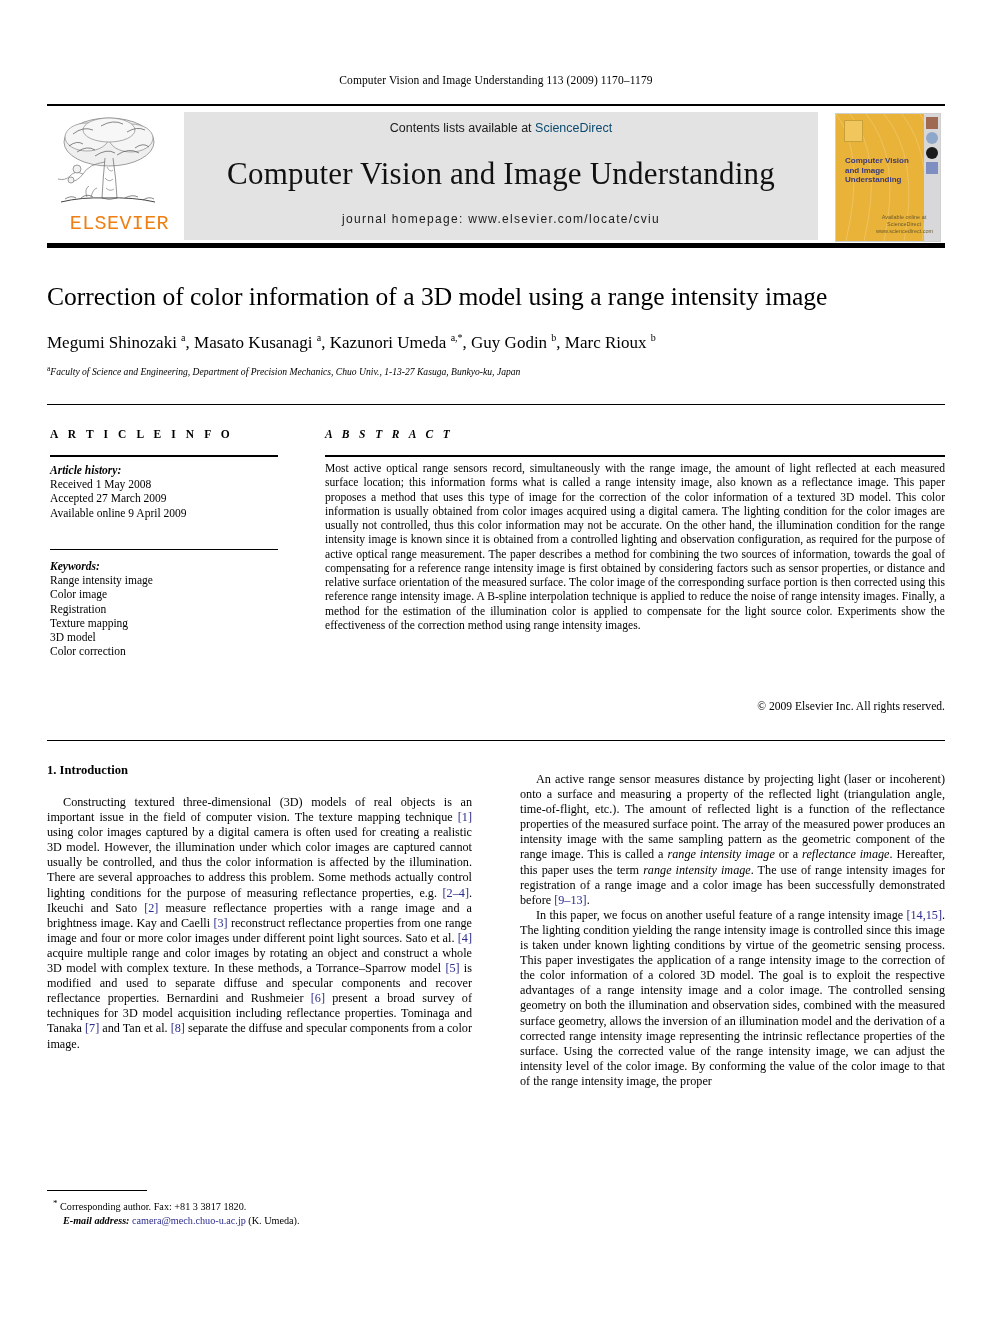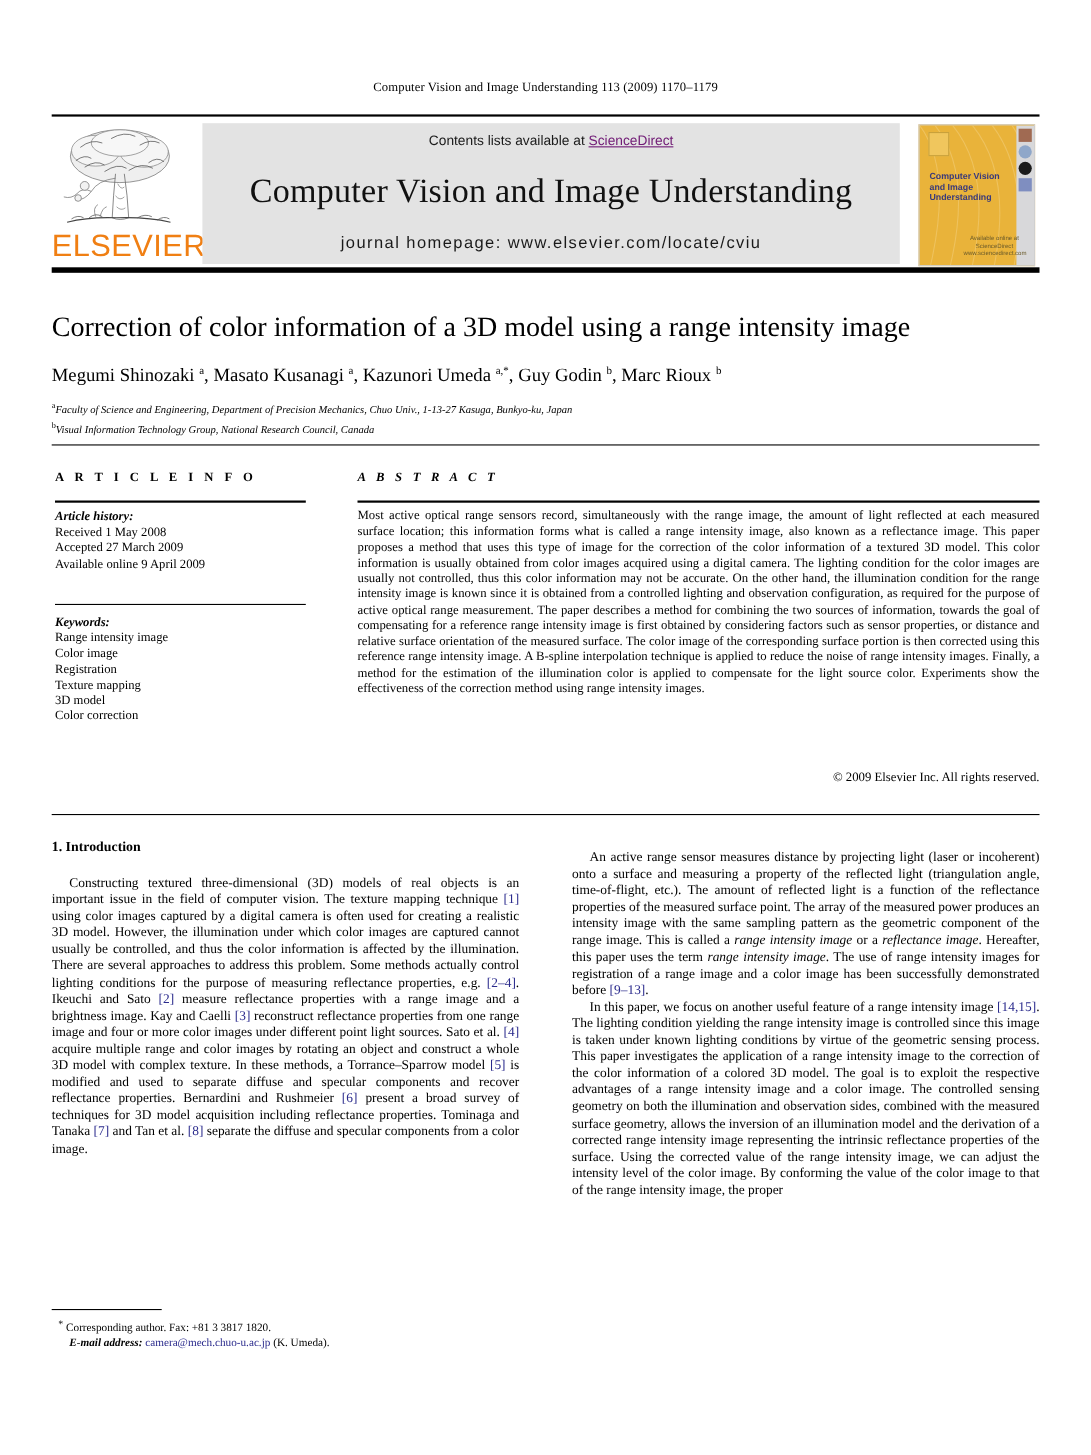--- a/index.html
+++ b/index.html
@@ -61,22 +61,22 @@
     width: 122px;
     height: 128px;
   }
   .tree-svg { display:block; }
   .elsevier-word {
     position: absolute;
     left: 0px; top: 98px;
     width: 122px;
     text-align: right;
     color: #f07f13;
-    font-family: Liberation Sans, sans-serif;
-    font-size: 28px;
+    font-family: Liberation Mono, monospace;
+    font-size: 20px;
     letter-spacing: 0.4px;
     line-height: 28px;
   }
 
   .gray-band {
     position: absolute;
     left: 137px; top: 3px;
     width: 634px;
     height: 128px;
     background: #e3e3e3;
@@ -84,40 +84,39 @@
   .contents-line {
     position: absolute;
     left: 0; top: 9px;
     width: 634px;
     text-align: center;
     font-family: "Liberation Sans", sans-serif;
     font-size: 12.5px;
     color: #1a1a1a;
   }
   .sd-link {
-    color: #701a75;
-    text-decoration: underline;
+    color: #0c4a6e;
   }
   .journal-title {
     position: absolute;
     left: 0; top: 44px;
     width: 634px;
     text-align: center;
     font-family: "Liberation Serif", serif;
     font-size: 31px;
     color: #111;
     letter-spacing: 0.2px;
   }
   .homepage-line {
     position: absolute;
     left: 0; top: 100px;
     width: 634px;
     text-align: center;
     font-family: "Liberation Sans", sans-serif;
-    font-size: 15px;
+    font-size: 12px;
     letter-spacing: 1.3px;
     color: #1a1a1a;
   }
 
   .cover {
     position: absolute;
     left: 782px; top: 0px;
     width: 116px;
     height: 134px;
   }
@@ -423,21 +422,20 @@
         <div class="cover-foot">Available online at ScienceDirect www.sciencedirect.com</div>
       </div>
     </div>
   </div>
   <div class="hdr-rule-bottom"></div>
 
   <div class="title">Correction of color information of a 3D model using a range intensity image</div>
   <div class="authors">Megumi Shinozaki <sup>a</sup>, Masato Kusanagi <sup>a</sup>, Kazunori Umeda <sup>a,*</sup>, Guy Godin <sup>b</sup>, Marc Rioux <sup>b</sup></div>
   <div class="affil">
     <div><sup>a</sup><span>Faculty of Science and Engineering, Department of Precision Mechanics, Chuo Univ., 1-13-27 Kasuga, Bunkyo-ku, Japan</span></div>
-    <div><sup>b</sup><span>Visual Information Technology Group, National Research Council, Canada</span></div>
   </div>
 
   <div class="rule-afftitle"></div>
 
   <div class="info-head">A R T I C L E   I N F O</div>
   <div class="abs-head">A B S T R A C T</div>
   <div class="rule-info"></div>
   <div class="rule-abs"></div>
 
   <div class="art-history">

